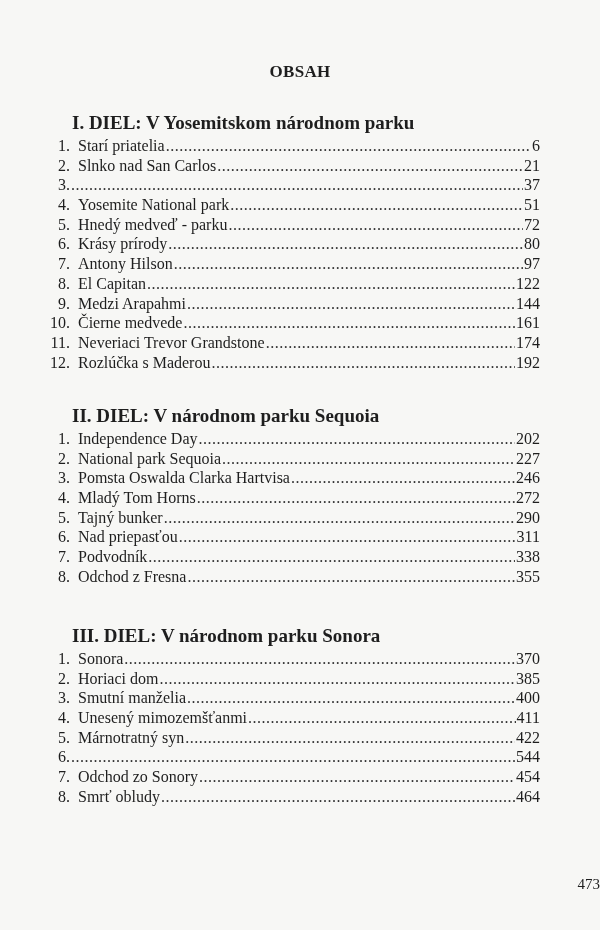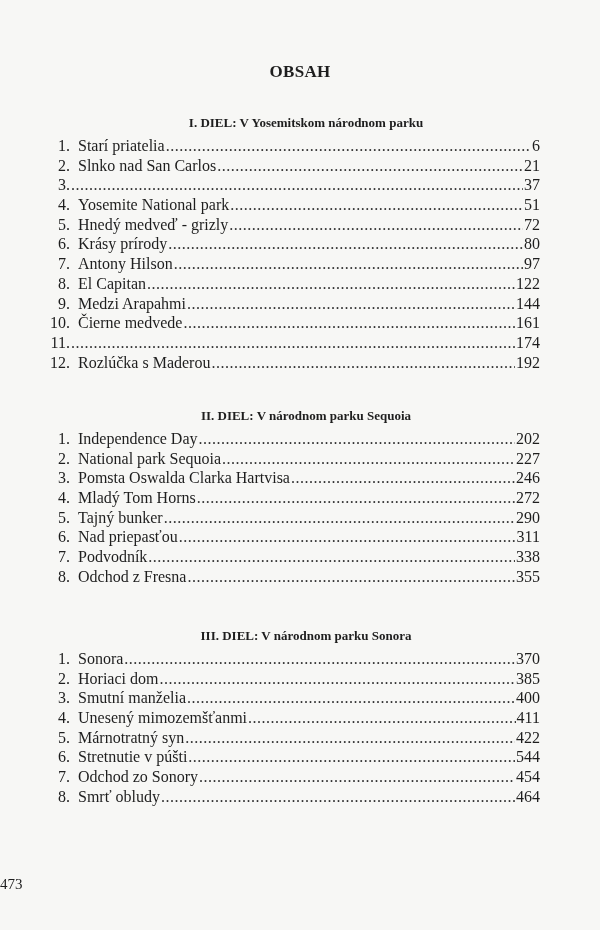--- a/index.html
+++ b/index.html
@@ -11,41 +11,41 @@
     position: relative;
     overflow: hidden;
   }
   .page-title {
     position: absolute; left: 0; width: 600px; top: 62px;
     text-align: center; font-weight: bold; font-size: 17px;
     letter-spacing: 0.3px;
   }
   .section { position: absolute; left: 42px; width: 498px; }
   .section-title {
-    text-align: center; font-weight: bold; font-size: 13px;
+    font-weight: bold; font-size: 19px;
     margin-left: 30px; height: 26px; line-height: 26px;
   }
   .toc-row {
     display: flex; align-items: baseline;
     height: 19.7px; line-height: 19.7px; font-size: 16px;
   }
   .num { width: 28px; text-align: right; flex: none; }
   .title { padding-left: 8px; white-space: nowrap; flex: none; }
   .dots {
     flex: 1 1 auto; overflow: hidden; white-space: nowrap;
     margin: 0 1px; color: #333;
   }
   .dots::after {
     content: "................................................................................................................................................................";
     letter-spacing: 0.5px;
   }
   .page { flex: none; text-align: right; }
   .page-number {
     position: absolute; left: 0; width: 600px; top: 876px;
-    text-align: left; font-size: 15px;
+    text-align: right; font-size: 15px;
   }
 </style>
 </head>
 <body>
 
 <div class="page-title">OBSAH</div>
 
 <div class="section" id="sec0" style="top:110px;">
   <div class="section-title">I. DIEL: V Yosemitskom národnom parku</div>
   <div class="rows">
@@ -67,21 +67,21 @@
         <span class="page">37</span>
       </div>
       <div class="toc-row">
         <span class="num">4.</span>
         <span class="title">Yosemite National park</span>
         <span class="dots"></span>
         <span class="page">51</span>
       </div>
       <div class="toc-row">
         <span class="num">5.</span>
-        <span class="title">Hnedý medveď - grizly</span>
+        <span class="title">Hnedý medveď - parku</span>
         <span class="dots"></span>
         <span class="page">72</span>
       </div>
       <div class="toc-row">
         <span class="num">6.</span>
         <span class="title">Krásy prírody</span>
         <span class="dots"></span>
         <span class="page">80</span>
       </div>
       <div class="toc-row">
@@ -103,20 +103,21 @@
         <span class="page">144</span>
       </div>
       <div class="toc-row">
         <span class="num">10.</span>
         <span class="title">Čierne medvede</span>
         <span class="dots"></span>
         <span class="page">161</span>
       </div>
       <div class="toc-row">
         <span class="num">11.</span>
+        <span class="title">Neveriaci Trevor Grandstone</span>
         <span class="dots"></span>
         <span class="page">174</span>
       </div>
       <div class="toc-row">
         <span class="num">12.</span>
         <span class="title">Rozlúčka s Maderou</span>
         <span class="dots"></span>
         <span class="page">192</span>
       </div>
     </div>
@@ -204,21 +205,20 @@
         <span class="page">411</span>
       </div>
       <div class="toc-row">
         <span class="num">5.</span>
         <span class="title">Márnotratný syn</span>
         <span class="dots"></span>
         <span class="page">422</span>
       </div>
       <div class="toc-row">
         <span class="num">6.</span>
-        <span class="title">Stretnutie v púšti</span>
         <span class="dots"></span>
         <span class="page">544</span>
       </div>
       <div class="toc-row">
         <span class="num">7.</span>
         <span class="title">Odchod zo Sonory</span>
         <span class="dots"></span>
         <span class="page">454</span>
       </div>
       <div class="toc-row">

